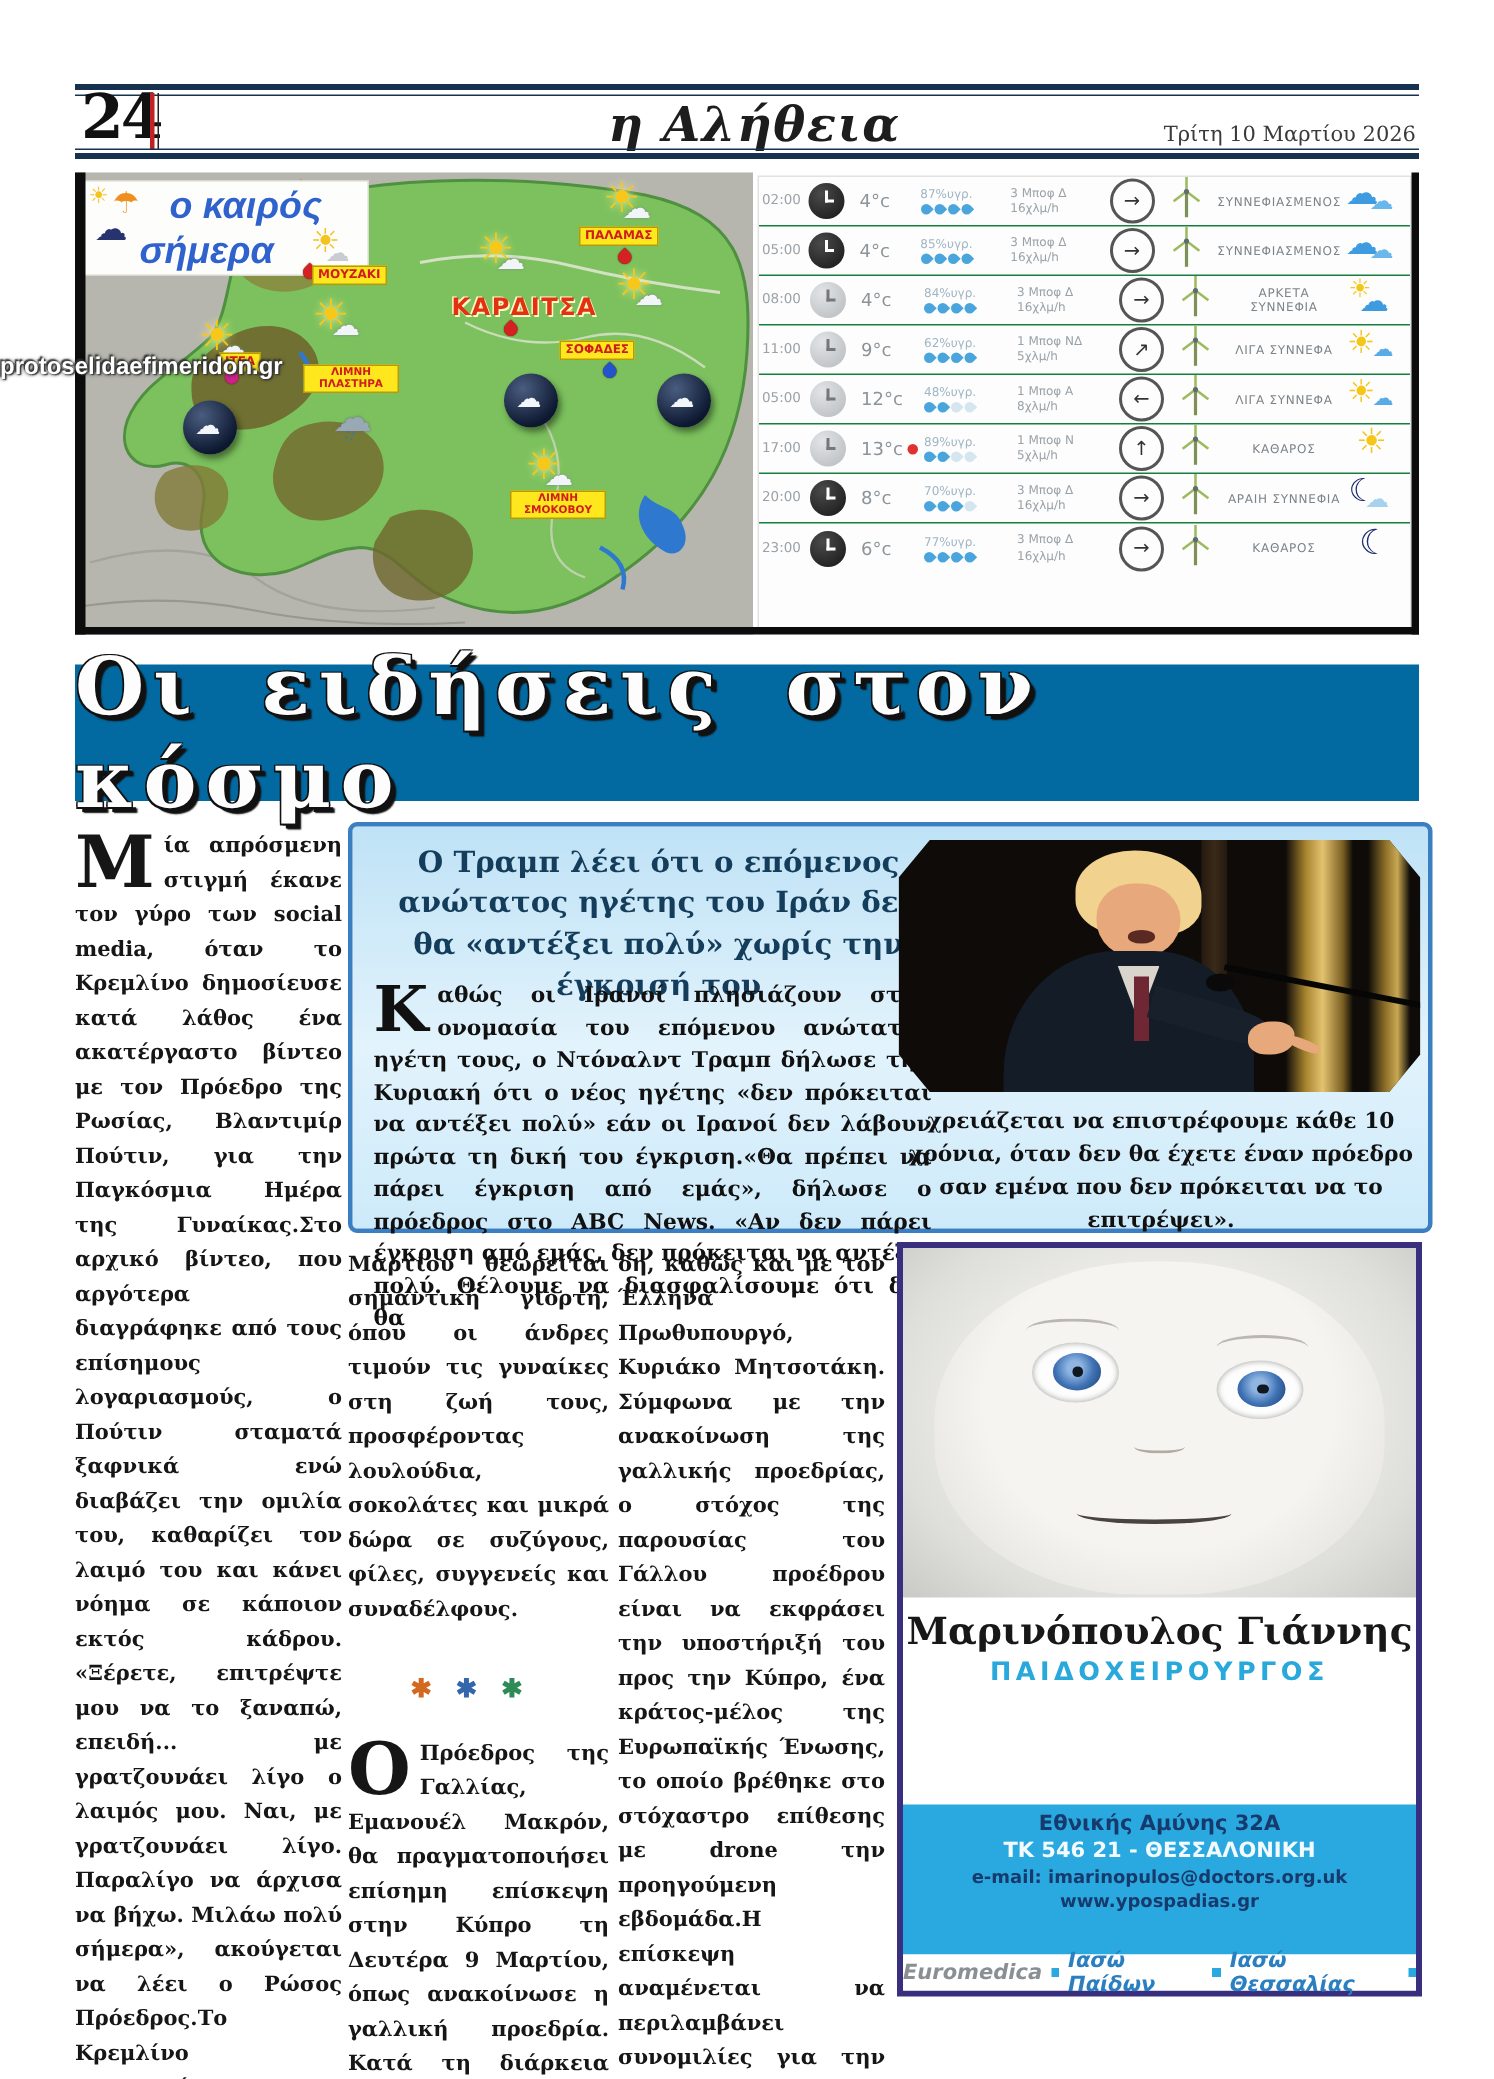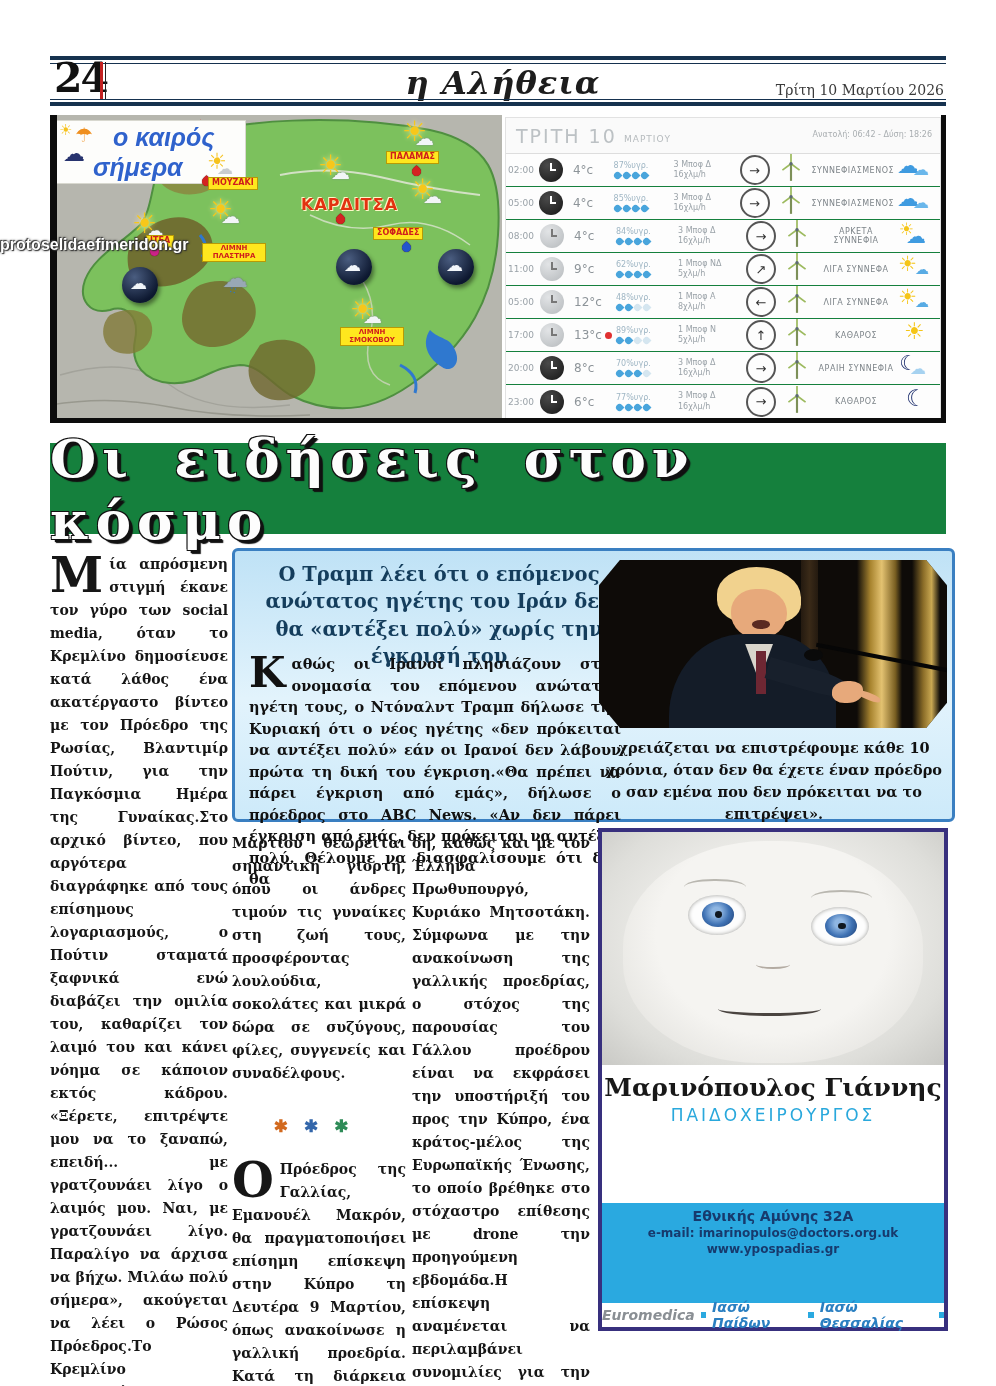--- a/index.html
+++ b/index.html
@@ -95,21 +95,21 @@
   .wicon.sun::before { content:"☀"; position:absolute; left:10px; top:-3px; font-size:23px; color:#f5c518; }
   .wicon.mooncloud::before { content:"☾"; position:absolute; left:5px; top:-3px; font-size:21px;
     color:#1e2f6e; font-weight:bold; }
   .wicon.mooncloud::after { content:"☁"; position:absolute; left:16px; top:5px; font-size:16px; color:#a6d2f0; }
   .wicon.moon::before { content:"☾"; position:absolute; left:12px; top:-3px; font-size:23px;
     color:#1e2f6e; font-weight:bold; }
   
   .watermark { position:absolute; left:0; top:236px; z-index:9; font-family:"Liberation Sans", sans-serif;
     font-weight:bold; font-size:16px; color:#fff; text-shadow:1px 1px 1px #333, -1px -1px 1px #333, 0 0 3px #222; }
   
-  .banner { position:absolute; left:50px; top:443px; width:896px; height:91px; background:#15803d;
+  .banner { position:absolute; left:50px; top:443px; width:896px; height:91px; background:#0369a1;
     display:flex; align-items:center; justify-content:center; }
   .banner .txt { font-size:53px; font-weight:bold; color:#fdfdfd; letter-spacing:6px; word-spacing:16px;
     text-shadow:3px 3px 0 #111, 1px 1px 0 #111, -1px -1px 0 #111, 1px -1px 0 #111, -1px 1px 0 #111, 4px 4px 1px #111; }
   
   .acol { position:absolute; font-size:14px; font-weight:bold; line-height:23px; text-align:justify; color:#161616; }
   .col-left  { left:50px;  top:553px; width:178px; height:788px; }
   .col-mid   { left:232px; top:832px; width:174px; height:508px; }
   .col-right { left:412px; top:832px; width:178px; height:508px; }
   .dropcap { float:left; font-size:48px; line-height:40px; padding:2px 6px 0 0; font-weight:bold; }
   .asts { text-align:center; margin:30px 0 20px; font-size:17px; letter-spacing:16px; font-weight:bold; }
@@ -156,21 +156,21 @@
   .b-eye { width:17%; height:17%; background:#fdfdfd; border-radius:50%; box-shadow:inset 0 0 4px #9a9a96; }
   .b-eye.l { left:25%; top:27%; } .b-eye.r { left:61%; top:32%; }
   .b-iris { left:25%; top:18%; width:55%; height:62%;
     background:radial-gradient(circle at 45% 40%, #8fb6e2 20%, #3f72b4 55%, #1d3c6e); border-radius:50%; }
   .b-pupil { left:40%; top:36%; width:24%; height:28%; background:#101820; border-radius:50%; }
   .b-brow { width:18%; height:7%; border-top:2px solid #b9b7b0; border-radius:50%; }
   .b-brow.l { left:24%; top:20%; } .b-brow.r { left:61%; top:25%; }
   .b-nose { left:45%; top:55%; width:10%; height:4%; border-bottom:2px solid #b3aba2; border-radius:50%; }
   .b-mouth { left:34%; top:73%; width:30%; height:6%; border-bottom:3px solid #4a4440; border-radius:0 0 50% 50%; }
   .ad-name { text-align:center; margin-top:8px; font-size:25px; font-weight:bold; color:#181818; }
-  .ad-spec { text-align:center; margin-top:3px; font-size:17px; font-weight:normal; color:#29a8dc;
+  .ad-spec { text-align:center; margin-top:3px; font-size:17px; font-weight:bold; color:#29a8dc;
     letter-spacing:3px; font-family:"DejaVu Sans", sans-serif; }
   .ad-services { margin-top:12px; text-align:center; font-family:"DejaVu Sans", sans-serif;
     font-size:14.5px; font-weight:bold; font-style:italic; color:#2c2c2c; line-height:19px; }
   .ad-blue { position:absolute; left:0; bottom:24px; width:100%; height:100px; background:#2aa9e0;
     text-align:center; font-family:"DejaVu Sans", sans-serif; font-weight:bold; padding-top:4px; }
   .ad-blue .ln { line-height:18px; font-size:14px; }
   .ln.white { color:#f4fbff; } .ln.navy { color:#173a6d; }
   .ln.sm { font-size:12px; line-height:16px; }
   .ad-clinics { position:absolute; left:0; bottom:0; width:100%; height:24px; background:#fff;
     display:flex; align-items:center; justify-content:center; gap:6px;
@@ -248,25 +248,20 @@
           <span class="maplabel box small" style="left: 290px; top: 212px;">ΛΙΜΝΗ ΣΜΟΚΟΒΟΥ</span>
         </div>
       <span class="pin" style="left:286px;top:100px;background:#d42222;"></span>
       <span class="pin" style="left:362px;top:52px;background:#d42222;"></span>
       <span class="pin" style="left:152px;top:62px;background:#d42222;"></span>
       <span class="pin" style="left:352px;top:128px;background:#2255cc;"></span>
       <span class="pin" style="left:100px;top:132px;background:#cc2288;"></span>
     </div>
 
     <div class="wtable">
-      <div class="wt-head">
-        <span class="wt-title">ΤΡΙΤΗ 10</span>
-        <span class="wt-title-sfx">ΜΑΡΤΙΟΥ</span>
-        <span class="wt-sun">Ανατολή: 06:42 - Δύση: 18:26</span>
-      </div>
       <div>
 
           <div class="wrow">
             <span class="wtime">02:00</span>
             <span class="wclock night"></span>
             <span class="wtemp"><span>4°c</span></span>
             <span class="whum">
               <span class="hval">87%υγρ.</span>
               <span class="drops">
                 <span class="drop on"></span>
@@ -591,20 +586,21 @@
             <div class="b-pupil"></div>
           </div>
         </div>
       <div class="b-nose"></div>
         <div class="b-mouth"></div>
     </div>
     <div class="ad-name">Μαρινόπουλος Γιάννης</div>
     <div class="ad-spec">ΠΑΙΔΟΧΕΙΡΟΥΡΓΟΣ</div>
     <div class="ad-blue">
       <div class="ln navy">Εθνικής Αμύνης 32Α</div>
+      <div class="ln white">ΤΚ 546 21 - ΘΕΣΣΑΛΟΝΙΚΗ</div>
       <div class="ln navy sm">e-mail: imarinopulos@doctors.org.uk</div>
       <div class="ln navy sm">www.ypospadias.gr</div>
     </div>
     <div class="ad-clinics">
 
     <span class="clinic-gray">Euromedica</span>
         <span class="clinic-sep"></span>
         <span class="clinic-blue">Ιασώ Παίδων</span>
         <span class="clinic-sep"></span>
         <span class="clinic-blue">Ιασώ Θεσσαλίας</span>

